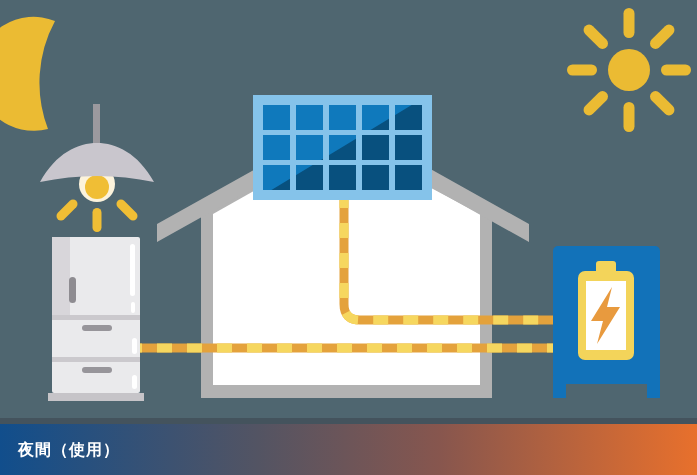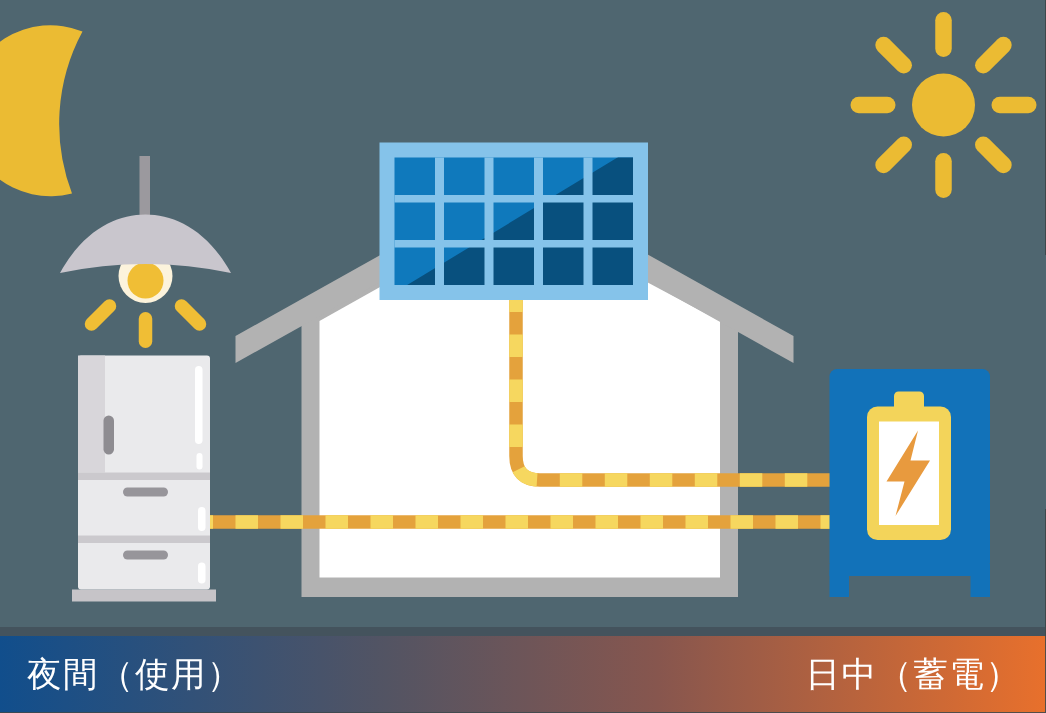--- a/index.html
+++ b/index.html
@@ -17,22 +17,22 @@
   }
   .timeline-bar{
     position:absolute;left:0;top:424px;width:697px;height:51px;
     background:linear-gradient(90deg,#114E8C 0%,#535463 37%,#87564E 63%,#E8702C 100%);
     display:flex;align-items:center;justify-content:space-between;
     box-sizing:border-box;
     padding:0 16px 0 18px;
   }
   .timeline-bar span{
     color:#ffffff;
-    font-size:23px;
-    font-weight:normal;
+    font-size:16px;
+    font-weight:bold;
     letter-spacing:1px;
     line-height:51px;
     white-space:nowrap;
   }
 </style>
 </head>
 <body>
 
 <div class="stage">
 
@@ -126,16 +126,15 @@
       <rect x="578" y="271" width="56" height="89" rx="7" fill="#F3D45A"></rect>
       <rect x="586" y="281" width="40" height="69" fill="#FFFFFF"></rect>
       <polygon points="612,287 591,321 603,321 597,344 620,307 607,307" fill="#E89A3E"></polygon>
     </g>
   </svg>
 
   <div class="bar-shadow"></div>
 
   <div class="timeline-bar">
     <span>夜間（使用）</span>
-    <span>日中（蓄電）</span>
   </div>
 
 </div>
 
 </body></html>

